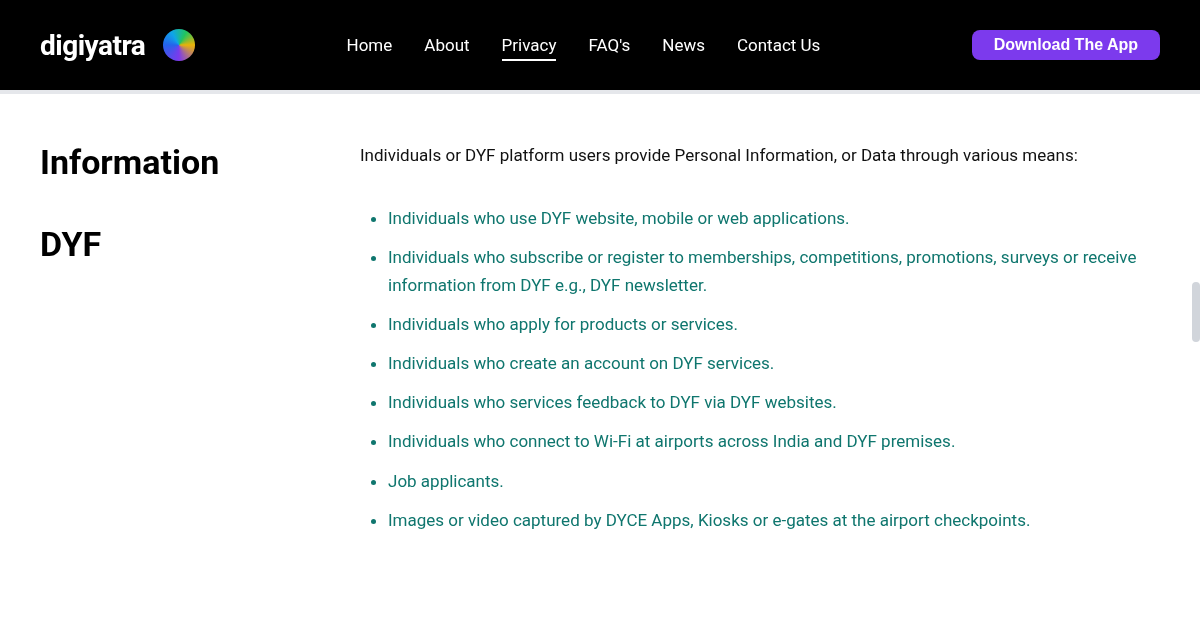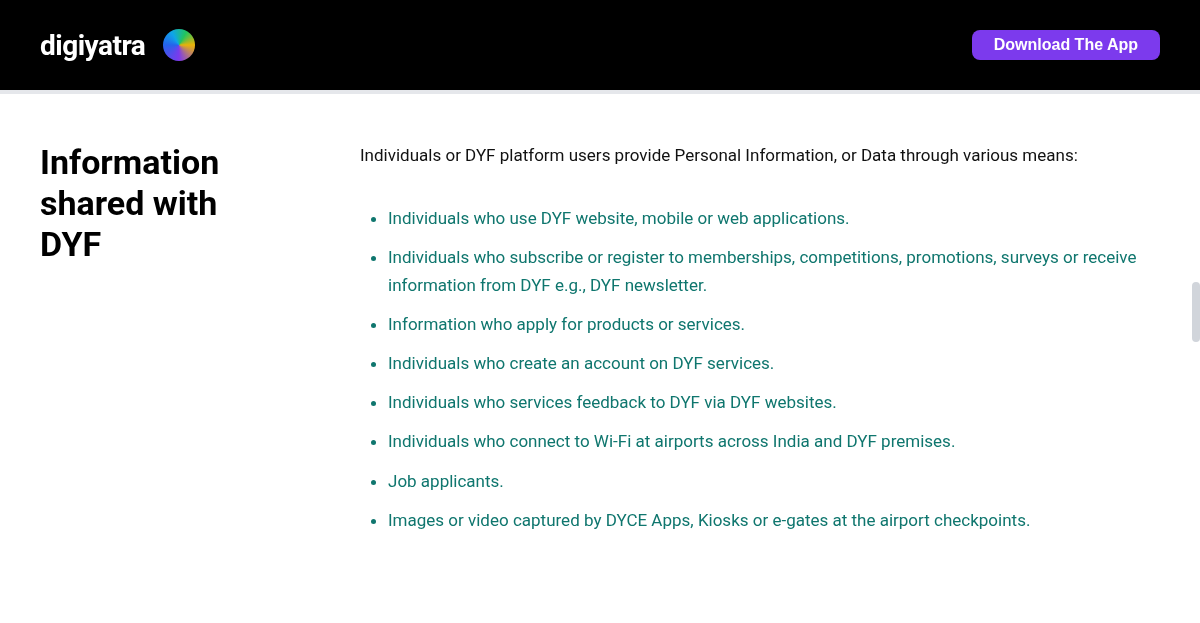--- a/index.html
+++ b/index.html
@@ -155,42 +155,50 @@
   </style>
 </head>
 <body>
 
 <header class="header">
   <div class="logo-container">
     <span class="logo-text">digiyatra</span>
     <span class="logo-icon"></span>
   </div>
 
+  <nav class="nav">
+    <a class="nav-item">Home</a>
+    <a class="nav-item">About</a>
+    <a class="nav-item active">Privacy</a>
+    <a class="nav-item">FAQ's</a>
+    <a class="nav-item">News</a>
+    <a class="nav-item">Contact Us</a>
+  </nav>
 
   <button class="download-btn">Download The App</button>
 </header>
 
 <div class="header-divider"></div>
 
 <div class="main-content">
   <aside class="sidebar">
     <h2 class="section-heading">
       <span>Information</span><br>
-      <span>shared with</span><br>
+      <br>
       <span>DYF</span>
     </h2>
   </aside>
 
   <div class="content-area">
     <p class="intro-text">Individuals or DYF platform users provide Personal Information, or Data through various means:</p>
 
     <ul class="bullet-list">
       <li>Individuals who use DYF website, mobile or web applications.</li>
       <li>Individuals who subscribe or register to memberships, competitions, promotions, surveys or receive information from DYF e.g., DYF newsletter.</li>
-      <li>Information who apply for products or services.</li>
+      <li>Individuals who apply for products or services.</li>
       <li>Individuals who create an account on DYF services.</li>
       <li>Individuals who services feedback to DYF via DYF websites.</li>
       <li>Individuals who connect to Wi-Fi at airports across India and DYF premises.</li>
       <li>Job applicants.</li>
       <li>Images or video captured by DYCE Apps, Kiosks or e-gates at the airport checkpoints.</li>
     </ul>
   </div>
 </div>
 
 <div class="scroll-hint"></div>

